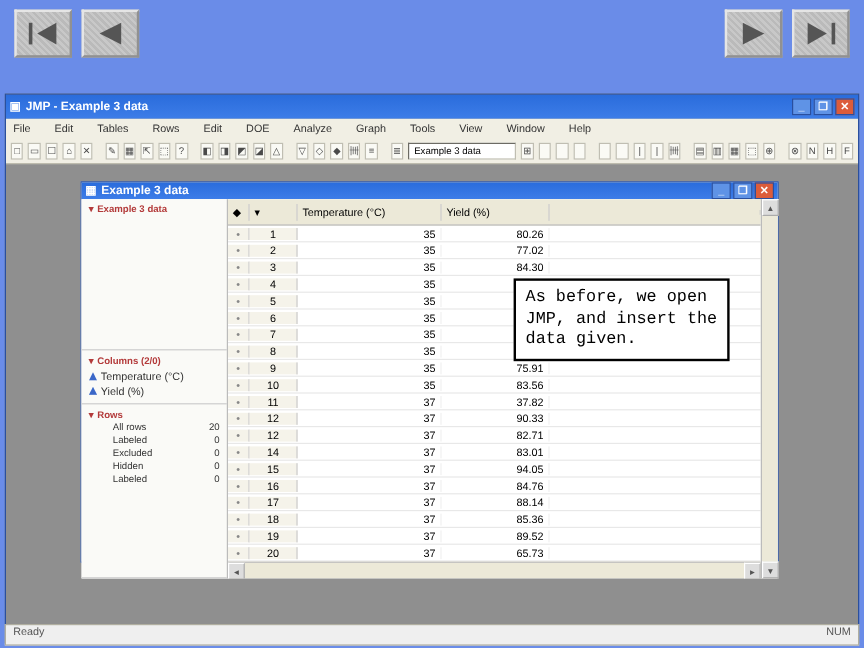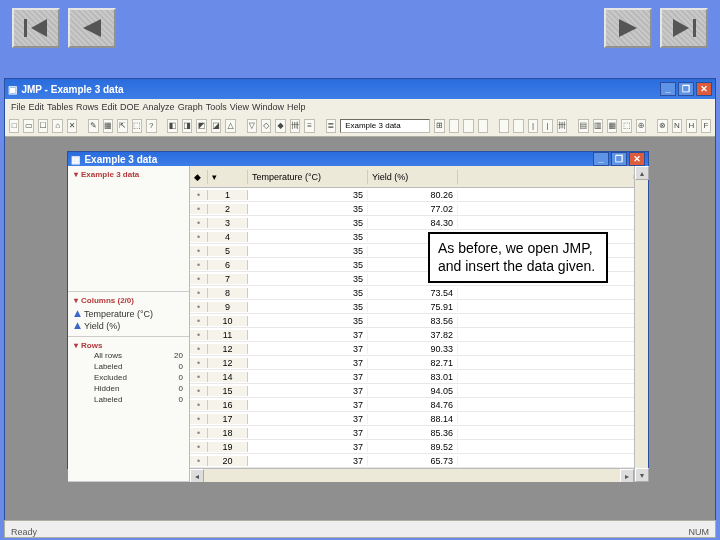--- a/index.html
+++ b/index.html
@@ -40,21 +40,21 @@
   .titlebar .left { display:flex; align-items:center; gap:4px; }
   .winbtns { display:flex; gap:2px; }
   .winbtn {
     width: 16px; height: 14px; font-size: 9px; line-height: 12px;
     background: #5f93e6; color:#fff; border:1px solid #2a4f9e;
     display:flex; align-items:center; justify-content:center;
   }
   .winbtn.close { background:#dc5c3b; }
   .menubar {
     height: 16px; background: #f1efe4;
-    display:flex; gap:3px; padding: 0 6px;
+    display:flex; gap:20px; padding: 0 6px;
     font-size: 9px; color:#333; align-items:center;
   }
   .toolbar {
     height: 22px; background: #f1efe4;
     display:flex; align-items:center; gap:4px; padding: 2px 4px;
     border-bottom:1px solid #b0aea0;
     font-size:8px;
   }
   .toolbar .tbtn {
     width:14px; height:14px; border:1px solid #c0beb2; background:#fafaf5;
@@ -119,29 +119,29 @@
   }
   .scroll-h {
     height:14px; background:#ece9d8; border-top:1px solid #bbb;
     display:flex; justify-content:space-between;
   }
 
   
   .status {
     position:absolute; left:4px; right:4px; bottom:2px; height:18px;
     background:#efefef; border:1px solid #b0aea0;
-    display:flex; justify-content:space-between; align-items:flex-end;
+    display:flex; justify-content:space-between; align-items:flex-start;
     padding:0 6px; font-size:9px; color:#555;
   }
 
   
   .callout {
     position:absolute; top:232px; left:428px; width:180px;
     background:#fff; border:2px solid #000; padding:6px 8px;
-    font-size:14px; line-height:1.25; font-family:Liberation Sans, sans-serif;
+    font-size:14px; line-height:1.25; font-family:Liberation Mono, monospace;
   }
 </style>
 </head>
 <body>
 
 <div class="slidenav">
   <div class="grp">
     <div class="navbtn">
       <svg viewBox="0 0 26 22">
           <rect x="1" y="2" width="3" height="18" fill="#555"></rect>

